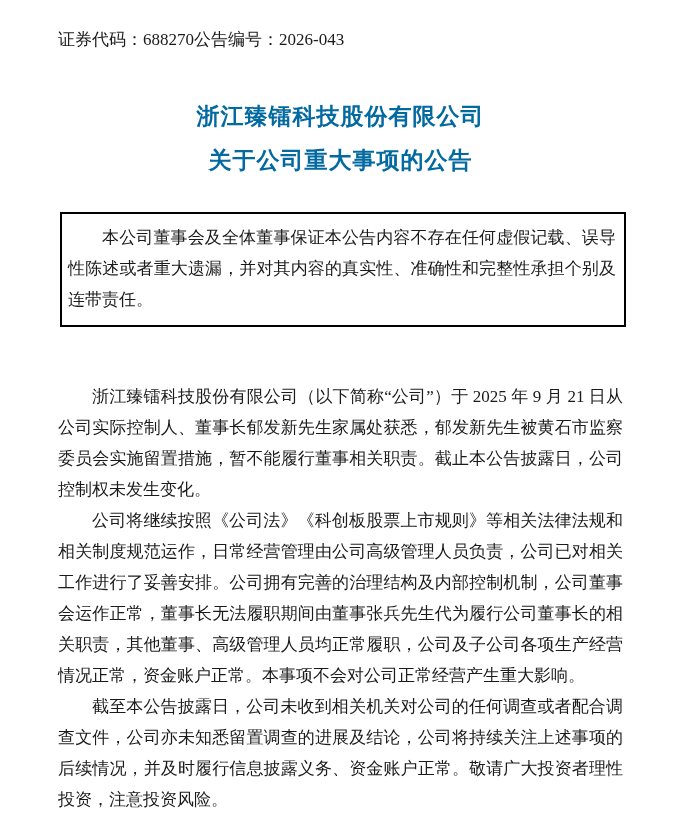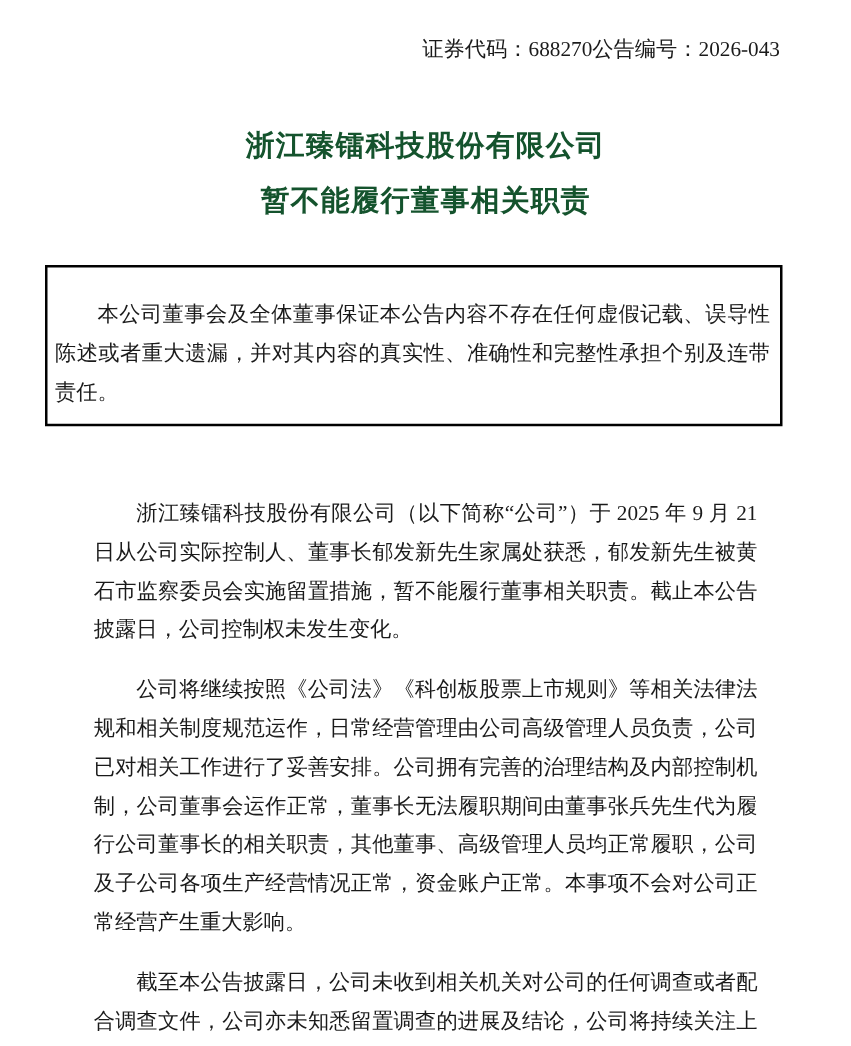--- a/index.html
+++ b/index.html
@@ -16,76 +16,76 @@
     position: relative;
   }
   .page {
     width: 681px;
     height: 837px;
     background: #ffffff;
     box-sizing: border-box;
   }
   .doc-header {
     display: flex;
-    justify-content: flex-end;
+    justify-content: flex-start;
     align-items: baseline;
     padding: 30px 57px 0 58px;
     font-size: 17px;
     line-height: 20px;
     white-space: nowrap;
   }
   .doc-title {
     margin-top: 44px;
     text-align: center;
     font-family: "Liberation Sans", "DejaVu Sans", sans-serif;
     font-weight: bold;
     font-size: 23px;
     line-height: 44px;
-    color: #14532d;
+    color: #0369a1;
     letter-spacing: 1px;
   }
   .disclaimer-box {
-    margin: 30px 55px 0 36px;
+    margin: 30px 55px 0 60px;
     border: 2px solid #000000;
-    padding: 22px 8px 10px 6px;
+    padding: 8px 8px 10px 6px;
     box-sizing: border-box;
   }
   .disclaimer-box p {
     margin: 0;
     font-size: 17px;
     line-height: 31px;
     text-indent: 2em;
     text-align: justify;
     text-justify: inter-ideograph;
   }
   .doc-body {
     margin: 54px 58px 0 58px;
     font-size: 17px;
     line-height: 31px;
     text-align: justify;
     text-justify: inter-ideograph;
   }
   .para {
-    margin: 17px;
+    margin: 0;
     text-indent: 2em;
   }
 </style>
 </head>
 <body>
 
 <div class="page">
 
   <div class="doc-header">
     <span>证券代码：688270</span>
     <span>公告编号：2026-043</span>
   </div>
 
   <div class="doc-title">
     <div>浙江臻镭科技股份有限公司</div>
-    <div>暂不能履行董事相关职责</div>
+    <div>关于公司重大事项的公告</div>
   </div>
 
   <div class="disclaimer-box">
     <p>本公司董事会及全体董事保证本公告内容不存在任何虚假记载、误导性陈述或者重大遗漏，并对其内容的真实性、准确性和完整性承担个别及连带责任。</p>
   </div>
 
   <div class="doc-body">
     <p class="para">浙江臻镭科技股份有限公司（以下简称“公司”）于 2025 年 9 月 21 日从公司实际控制人、董事长郁发新先生家属处获悉，郁发新先生被黄石市监察委员会实施留置措施，暂不能履行董事相关职责。截止本公告披露日，公司控制权未发生变化。</p>
     <p class="para">公司将继续按照《公司法》《科创板股票上市规则》等相关法律法规和相关制度规范运作，日常经营管理由公司高级管理人员负责，公司已对相关工作进行了妥善安排。公司拥有完善的治理结构及内部控制机制，公司董事会运作正常，董事长无法履职期间由董事张兵先生代为履行公司董事长的相关职责，其他董事、高级管理人员均正常履职，公司及子公司各项生产经营情况正常，资金账户正常。本事项不会对公司正常经营产生重大影响。</p>
     <p class="para">截至本公告披露日，公司未收到相关机关对公司的任何调查或者配合调查文件，公司亦未知悉留置调查的进展及结论，公司将持续关注上述事项的后续情况，并及时履行信息披露义务、资金账户正常。敬请广大投资者理性投资，注意投资风险。</p>

